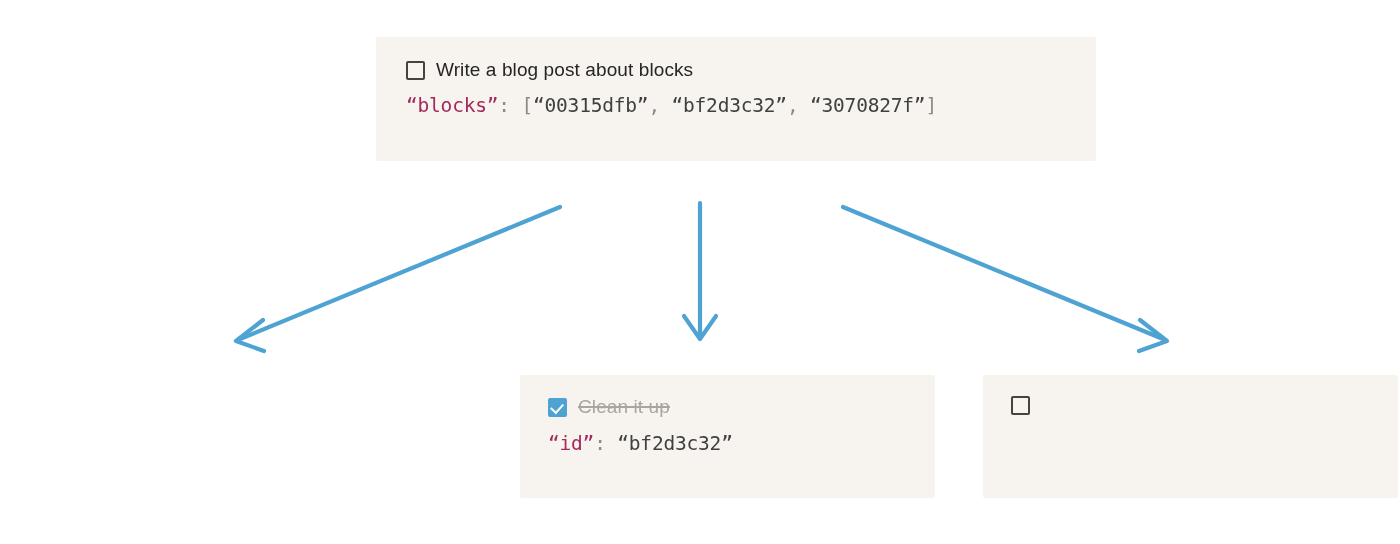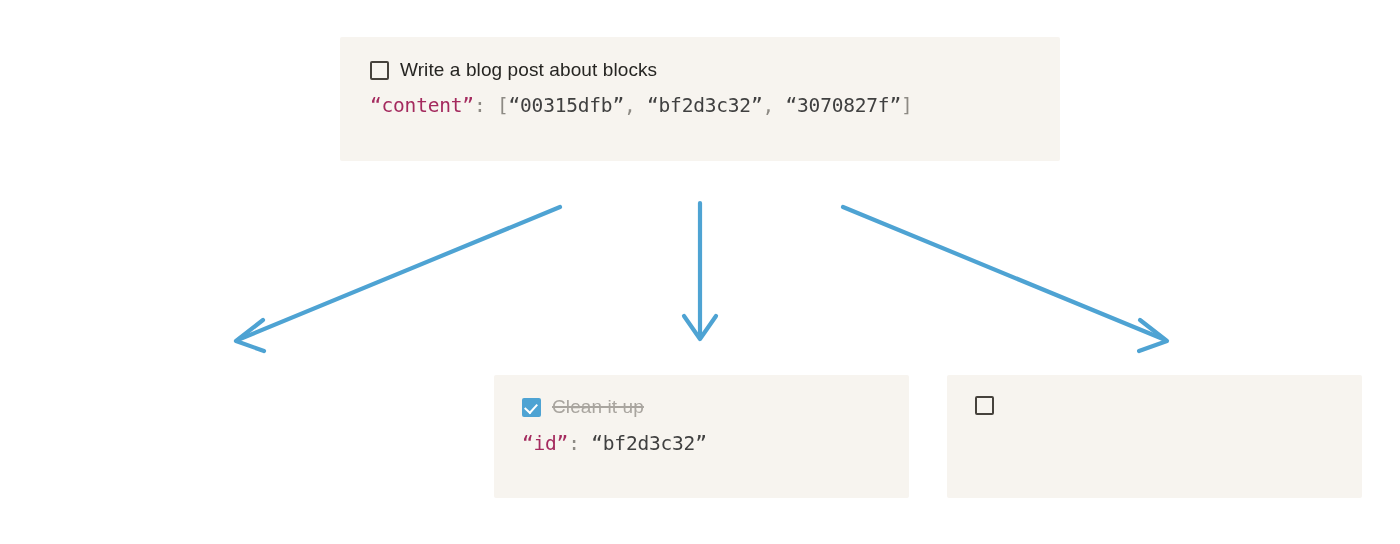--- a/index.html
+++ b/index.html
@@ -26,20 +26,21 @@
     top: 0;
     width: 1400px;
     height: 544px;
     pointer-events: none;
   }
   .card {
     position: absolute;
     background: #f7f4ef;
     border-radius: 2px;
     box-sizing: border-box;
+    margin-left: 36px;
   }
   .card-row {
     display: flex;
     align-items: center;
   }
   .todo-row {
     gap: 11px;
   }
   .cbox {
     width: 19px;
@@ -102,21 +103,21 @@
 
   
   .child-card {
     top: 375px;
     width: 415px;
     height: 123px;
     padding: 21px 0 0 28px;
   }
   .child-card .json-row { margin-top: 14px; }
   #child-card-0 { left: 40px; }
-  #child-card-1 { left: 494px; }
+  #child-card-1 { left: 484px; }
   #child-card-2 { left: 947px; }
 </style>
 </head>
 <body>
 
 <div id="stage">
 
   <svg class="arrows-layer" viewBox="0 0 1400 544" width="1400" height="544">
     <g fill="none" stroke="#4ea3d3" stroke-width="4.2" stroke-linecap="round" stroke-linejoin="round">
       <g>
@@ -133,21 +134,21 @@
       </g>
     </g>
   </svg>
 
   <div class="card" id="parent-card">
     <div class="card-row todo-row">
       <span class="cbox unchecked"></span>
       <span class="todo-label">Write a blog post about blocks</span>
     </div>
     <div class="json-row">
-      <span class="j-key">“content”</span><span class="j-punct">:</span>
+      <span class="j-key">“blocks”</span><span class="j-punct">:</span>
       <span class="j-punct">[</span><span class="j-val">“00315dfb”</span><span class="j-punct">, </span><span class="j-val">“bf2d3c32”</span><span class="j-punct">, </span><span class="j-val">“3070827f”</span><span class="j-punct">]</span>
     </div>
   </div>
 
 
   <div class="card child-card" id="child-card-1">
     <div class="card-row todo-row">
       <span class="cbox checked"></span>
       <span class="todo-label done">Clean it up</span>
     </div>

